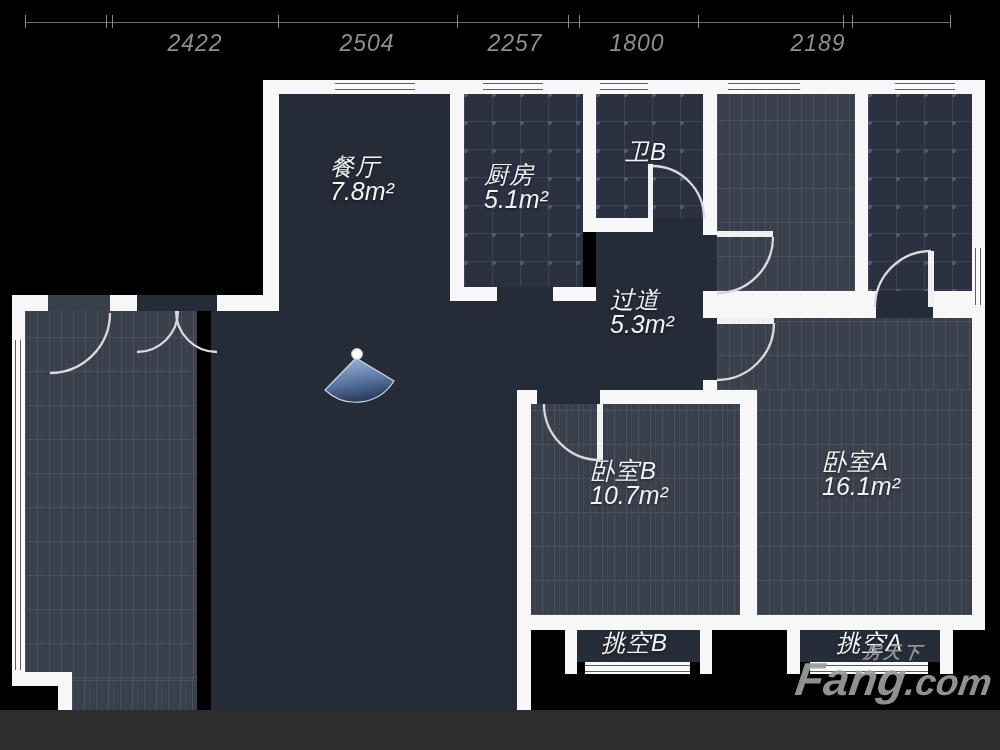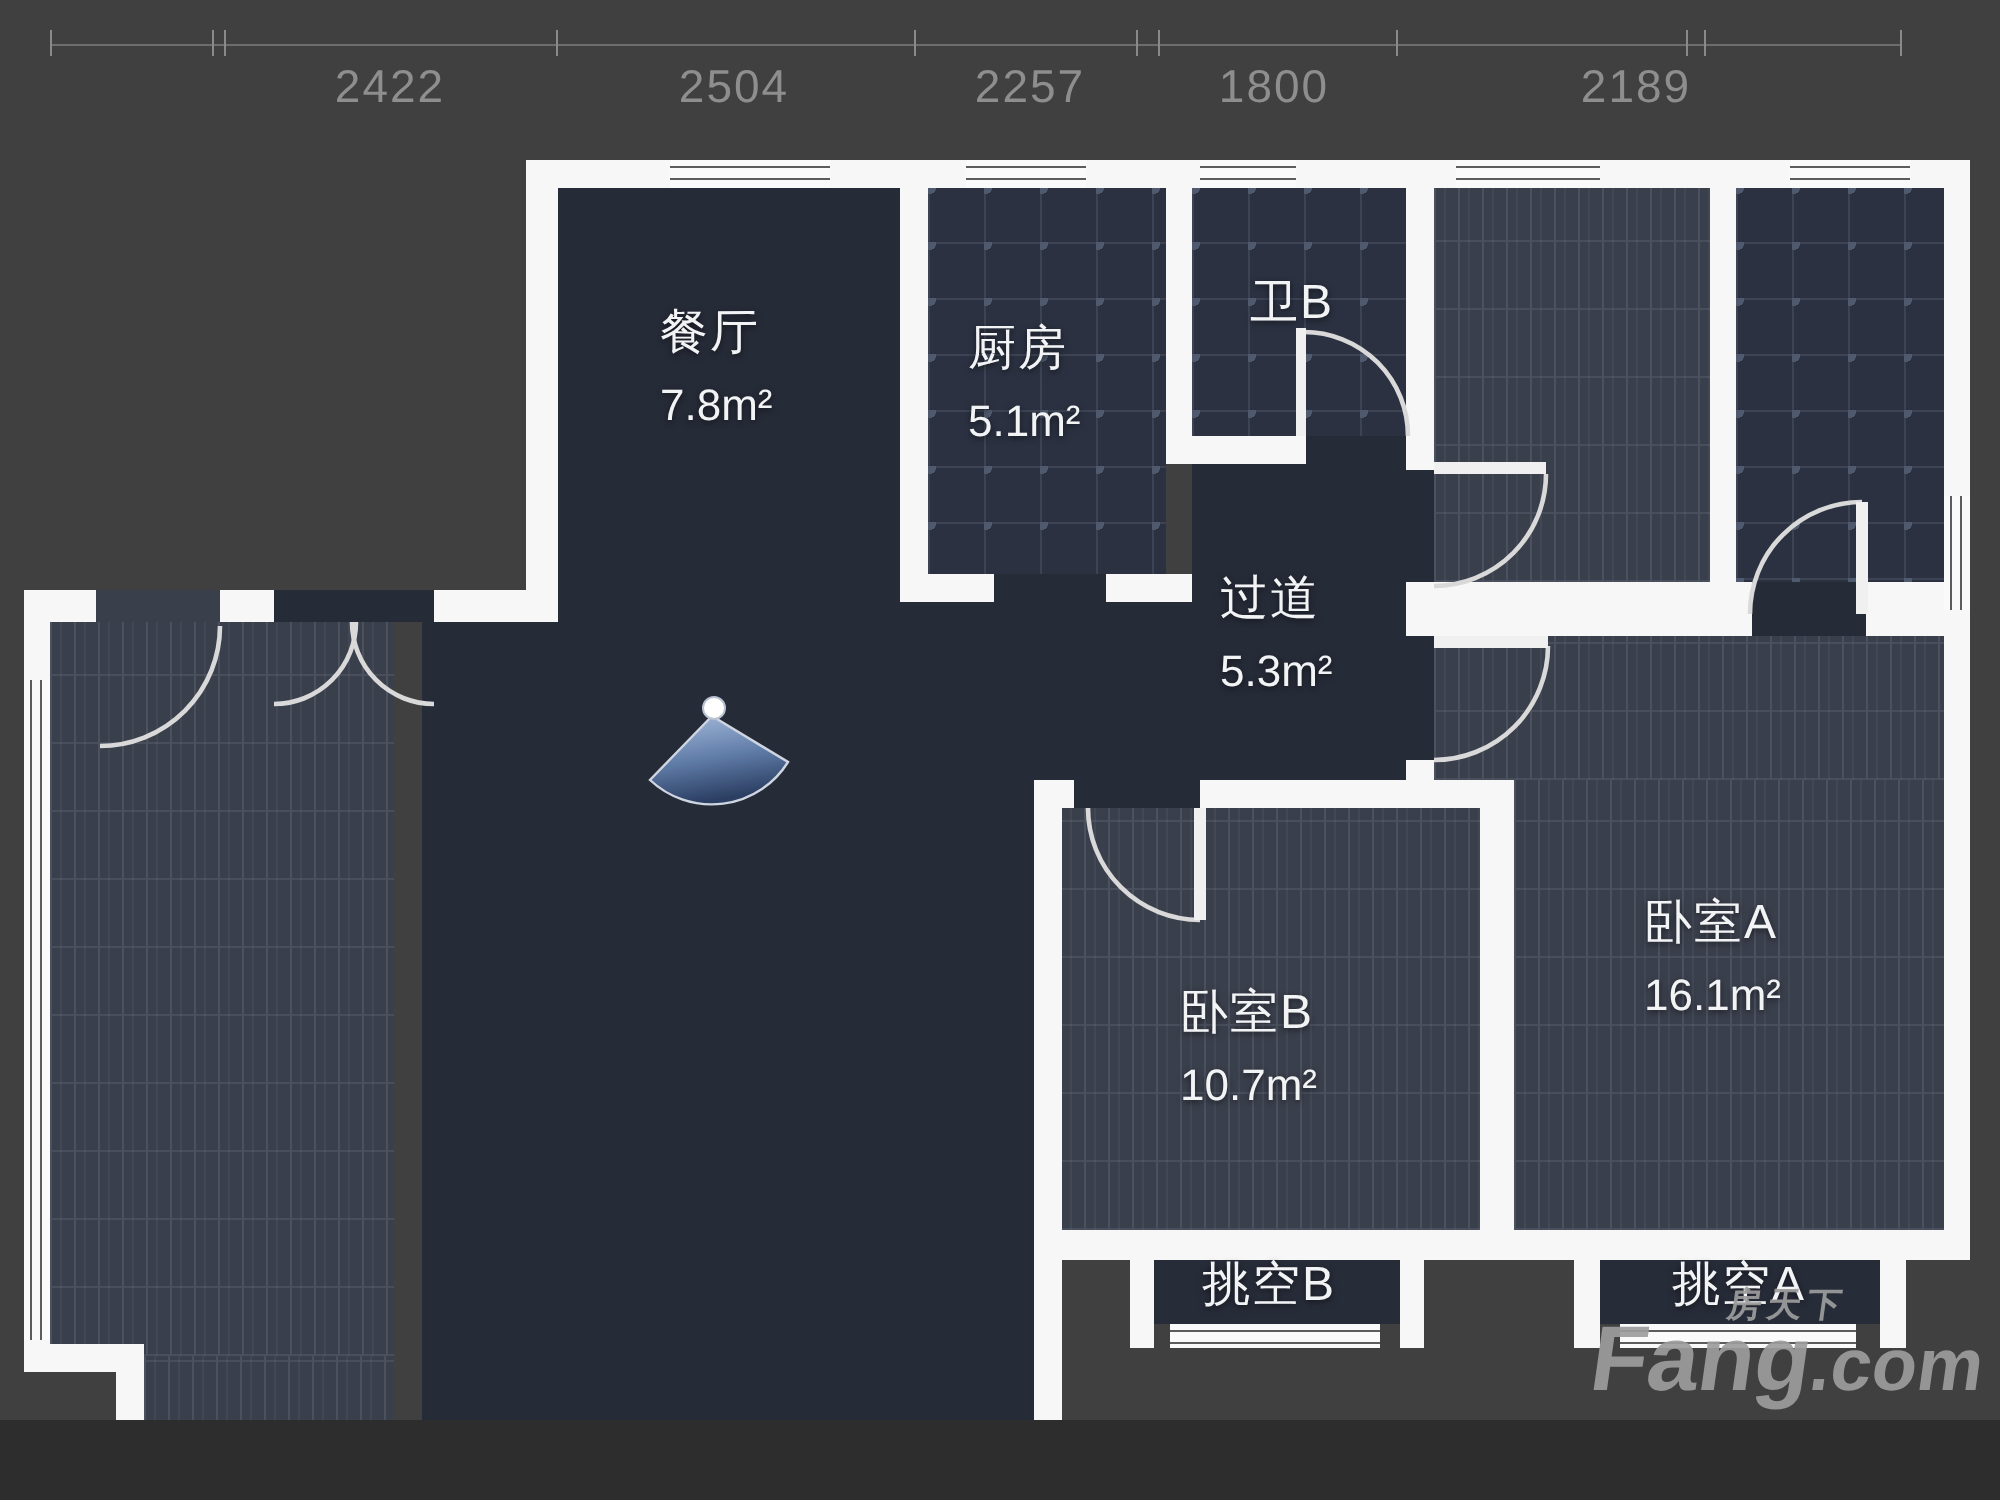--- a/index.html
+++ b/index.html
@@ -1,19 +1,20 @@
 <!DOCTYPE html>
 <html><head>
 <meta charset="utf-8">
 <style>
   html,body{margin:0;padding:0;background:#2d2d2d;}
   #stage{
     position:relative;width:1000px;height:710px;overflow:hidden;
-    background:#404040;
+    background:#000000;
     font-family:"Liberation Sans","DejaVu Sans",sans-serif;
+    font-style:italic;
   }
   
   .floor-open{position:absolute;background:#262b38;}
   .floor-void{position:absolute;background:#272c39;}
   .floor-wood{
     position:absolute;background-color:#3a3f4c;
     background-image:
       repeating-linear-gradient(90deg,#4b515f 0 1px,transparent 1px 12px),
       repeating-linear-gradient(0deg,rgba(110,118,135,.28) 0 1px,transparent 1px 34px),
       repeating-linear-gradient(90deg,transparent 0 5px,rgba(90,97,112,.25) 5px 6px,transparent 6px 12px);
@@ -30,21 +31,21 @@
   .wall{position:absolute;background:#f7f7f8;}
   .gap{position:absolute;background:#262b38;}
   .win-h{position:absolute;background:linear-gradient(to bottom,
       #fafafa 0 3px,#5c5c5c 3px 4px,#fafafa 4px 9px,#5c5c5c 9px 10px,#fafafa 10px 14px);}
   .win-v{position:absolute;background:linear-gradient(to right,
       #fafafa 0 3px,#5c5c5c 3px 4px,#fafafa 4px 8px,#5c5c5c 8px 9px,#fafafa 9px 13px);}
   .win-div-v{position:absolute;width:2px;background:#555;}
   
   .room-label{position:absolute;color:#f2f3f5;text-shadow:0 1px 3px rgba(0,0,0,.55);line-height:1;}
   .room-label .rname{display:block;font-size:24px;letter-spacing:1px;}
-  .room-label .rarea{display:block;font-size:22px;margin-top:13px;letter-spacing:0;}
+  .room-label .rarea{display:block;font-size:25px;letter-spacing:0;}
   .room-label .rarea:empty{display:none;}
   
   .dim-line{position:absolute;left:25px;top:22px;width:925px;height:1px;background:#6d6d6d;}
   .dim-tick{position:absolute;top:15px;width:1px;height:13px;background:#8a8a8a;}
   .dim-label{position:absolute;top:30px;transform:translateX(-50%);
      font-size:23px;color:#8e8e8e;letter-spacing:1px;}
   
   #overlay{position:absolute;left:0;top:0;pointer-events:none;}
   
   .wm{position:absolute;right:8px;bottom:8px;color:#9d9d9d;opacity:.92;
@@ -180,21 +181,21 @@
     <span class="rarea">5.1m²</span>
   </div>
   <div class="room-label" style="left:625px;top:140px">
     <span class="rname">卫B</span>
 
   </div>
   <div class="room-label" style="left:610px;top:288px">
     <span class="rname">过道</span>
     <span class="rarea">5.3m²</span>
   </div>
-  <div class="room-label" style="left:590px;top:495px">
+  <div class="room-label" style="left:590px;top:459px">
     <span class="rname">卧室B</span>
     <span class="rarea">10.7m²</span>
   </div>
   <div class="room-label" style="left:822px;top:450px">
     <span class="rname">卧室A</span>
     <span class="rarea">16.1m²</span>
   </div>
   <div class="room-label" style="left:601px;top:631px">
     <span class="rname">挑空B</span>
   </div>

